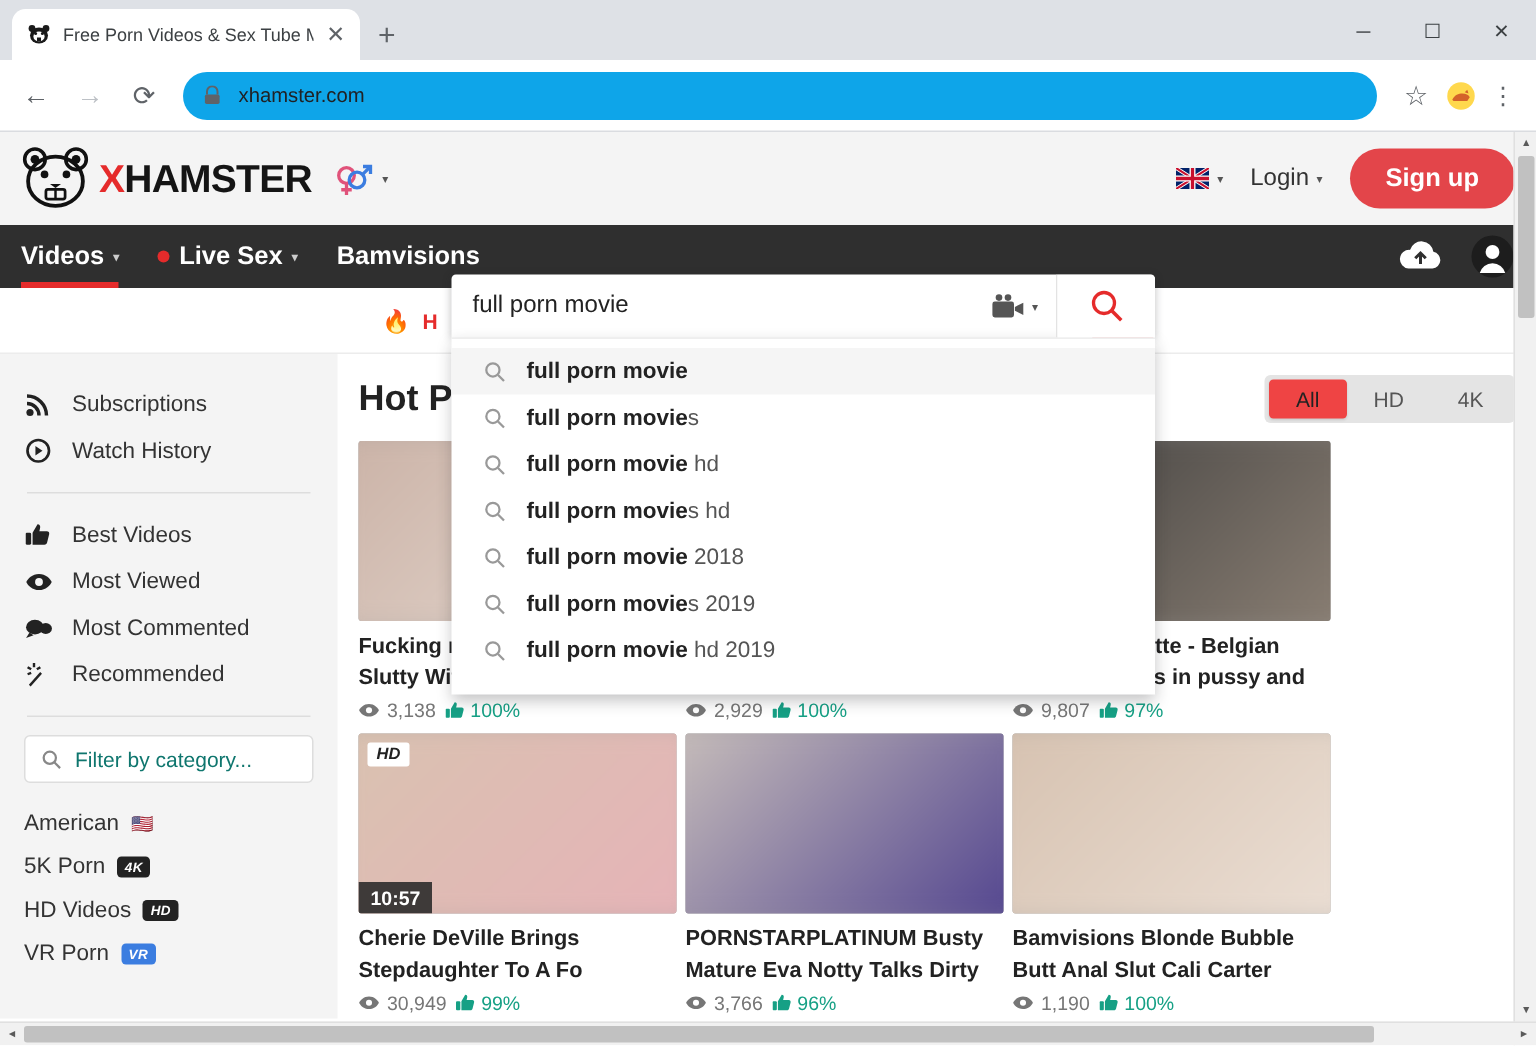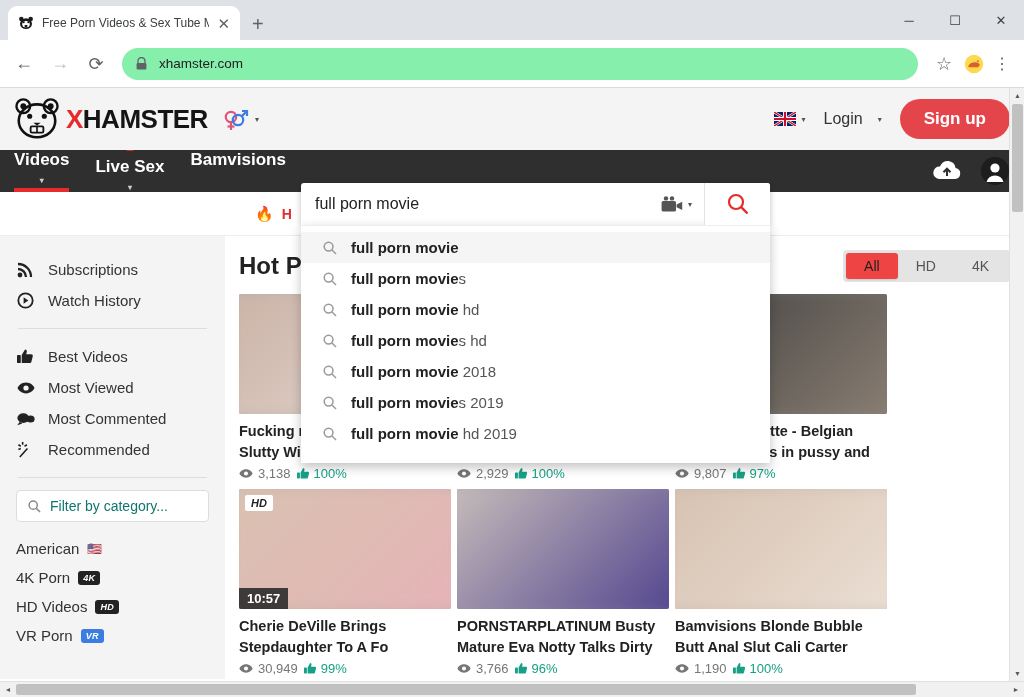--- a/index.html
+++ b/index.html
@@ -44,21 +44,21 @@
     align-items: center; padding: 0 8px; gap: 4px;
     border-bottom: 1px solid #dadce0;
   }
   .nav-btn {
     width: 32px; height: 32px; display: flex; align-items: center;
     justify-content: center; color: #5f6368; font-size: 18px;
     cursor: pointer; border-radius: 50%;
   }
   .nav-btn.disabled { color: #bdc1c6; }
   .omnibox {
-    flex: 1; height: 32px; background: #86efac; border-radius: 16px;
+    flex: 1; height: 32px; background: #0ea5e9; border-radius: 16px;
     display: flex; align-items: center; padding: 0 14px; gap: 12px;
     margin: 0 6px; position: relative;
   }
   .omnibox-url { font-size: 13.5px; color: #202124; flex: 1; }
   .ext-icon { width: 20px; height: 20px; cursor: pointer; }
   .menu-dots {
     width: 28px; height: 32px; display: flex; align-items: center;
     justify-content: center; cursor: pointer; font-size: 16px; color: #5f6368;
   }
 
@@ -106,21 +106,21 @@
   .suggest-txt b { color: #222; font-weight: bold; }
 
   
   .nav-bar {
     height: 42px; background: #2f2f2f; display: flex;
     align-items: center; padding: 0 14px; gap: 26px; position: relative;
   }
   .nav-item {
     display: flex; align-items: center; gap: 6px; color: #fff;
     font-size: 17px; font-weight: bold; height: 42px; cursor: pointer;
-    position: relative; white-space: nowrap; flex-direction: column;
+    position: relative; white-space: nowrap;
   }
   .nav-item.active::after {
     content: ''; position: absolute; left: 0; right: 0; bottom: 0;
     height: 4px; background: #e52b2b;
   }
   .live-dot {
     width: 8px; height: 8px; border-radius: 50%;
     background: #e52b2b; display: inline-block;
   }
   .nav-right { position: absolute; right: 14px; display: flex; align-items: center; gap: 18px; }
@@ -136,21 +136,21 @@
     background: #e14b4b; color: #fff; font-weight: bold;
     font-size: 14px; padding: 6px 12px; border-radius: 4px;
   }
 
   
   .auth-zone {
     position: absolute; right: 14px; top: 0; height: 62px;
     display: flex; align-items: center; gap: 18px;
   }
   .flag-box { display: flex; align-items: center; gap: 5px; cursor: pointer; }
-  .login-link { font-size: 16px; color: #333; cursor: pointer; display: flex; align-items: center; gap: 15px; }
+  .login-link { font-size: 16px; color: #333; cursor: pointer; display: flex; align-items: center; gap: 5px; }
   .signup-btn {
     background: #e3454a; color: #fff; font-size: 17px; font-weight: bold;
     padding: 10px 24px; border-radius: 22px; cursor: pointer; white-space: nowrap;
   }
 
   
   .content { display: flex; height: 443px; }
   .sidebar {
     width: 225px; background: #f4f4f4; padding: 18px 16px 0 16px;
     flex: none; overflow: hidden;
@@ -431,21 +431,21 @@
             <circle cx="5.6" cy="5.6" r="4.4" fill="none" stroke="#888" stroke-width="1.6"></circle>
             <line x1="9" y1="9" x2="13" y2="13" stroke="#888" stroke-width="1.6"></line>
           </svg>
           <span class="filter-ph">Filter by category...</span>
         </div>
         <div class="cat-row">
           <span>American</span>
           <span style="font-size:12px">🇺🇸</span>
         </div>
         <div class="cat-row">
-          <span>4K Porn</span>
+          <span>5K Porn</span>
           <span class="tag">4K</span>
         </div>
         <div class="cat-row">
           <span>HD Videos</span>
           <span class="tag">HD</span>
         </div>
         <div class="cat-row">
           <span>VR Porn</span>
           <span class="tag vr">VR</span>
         </div>

